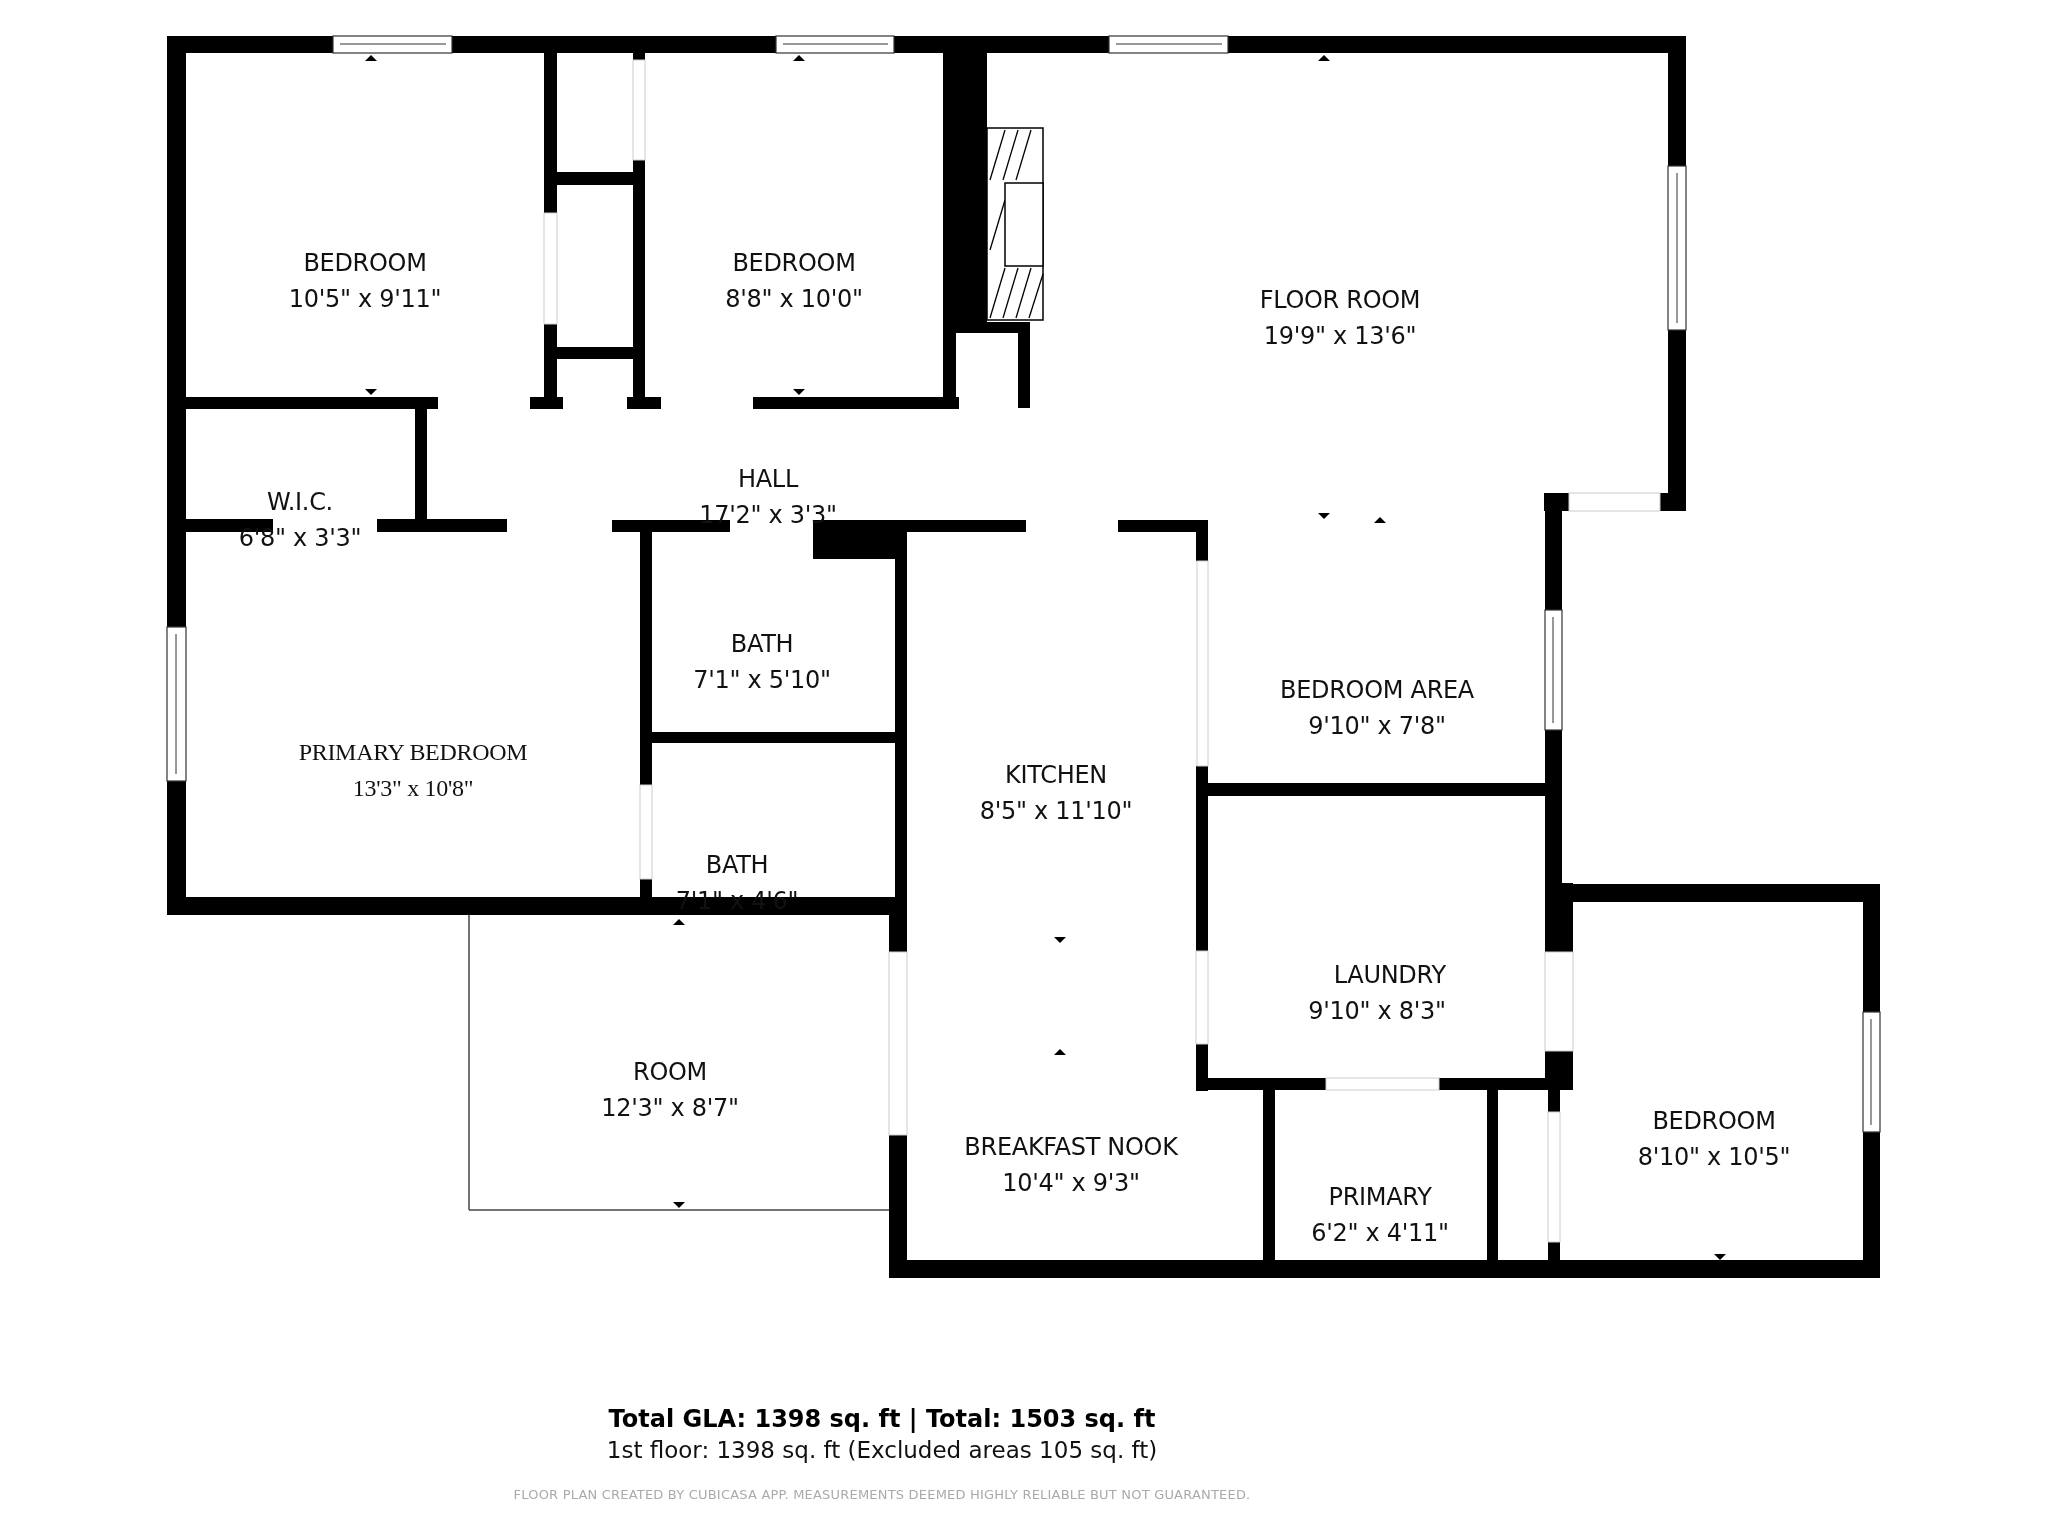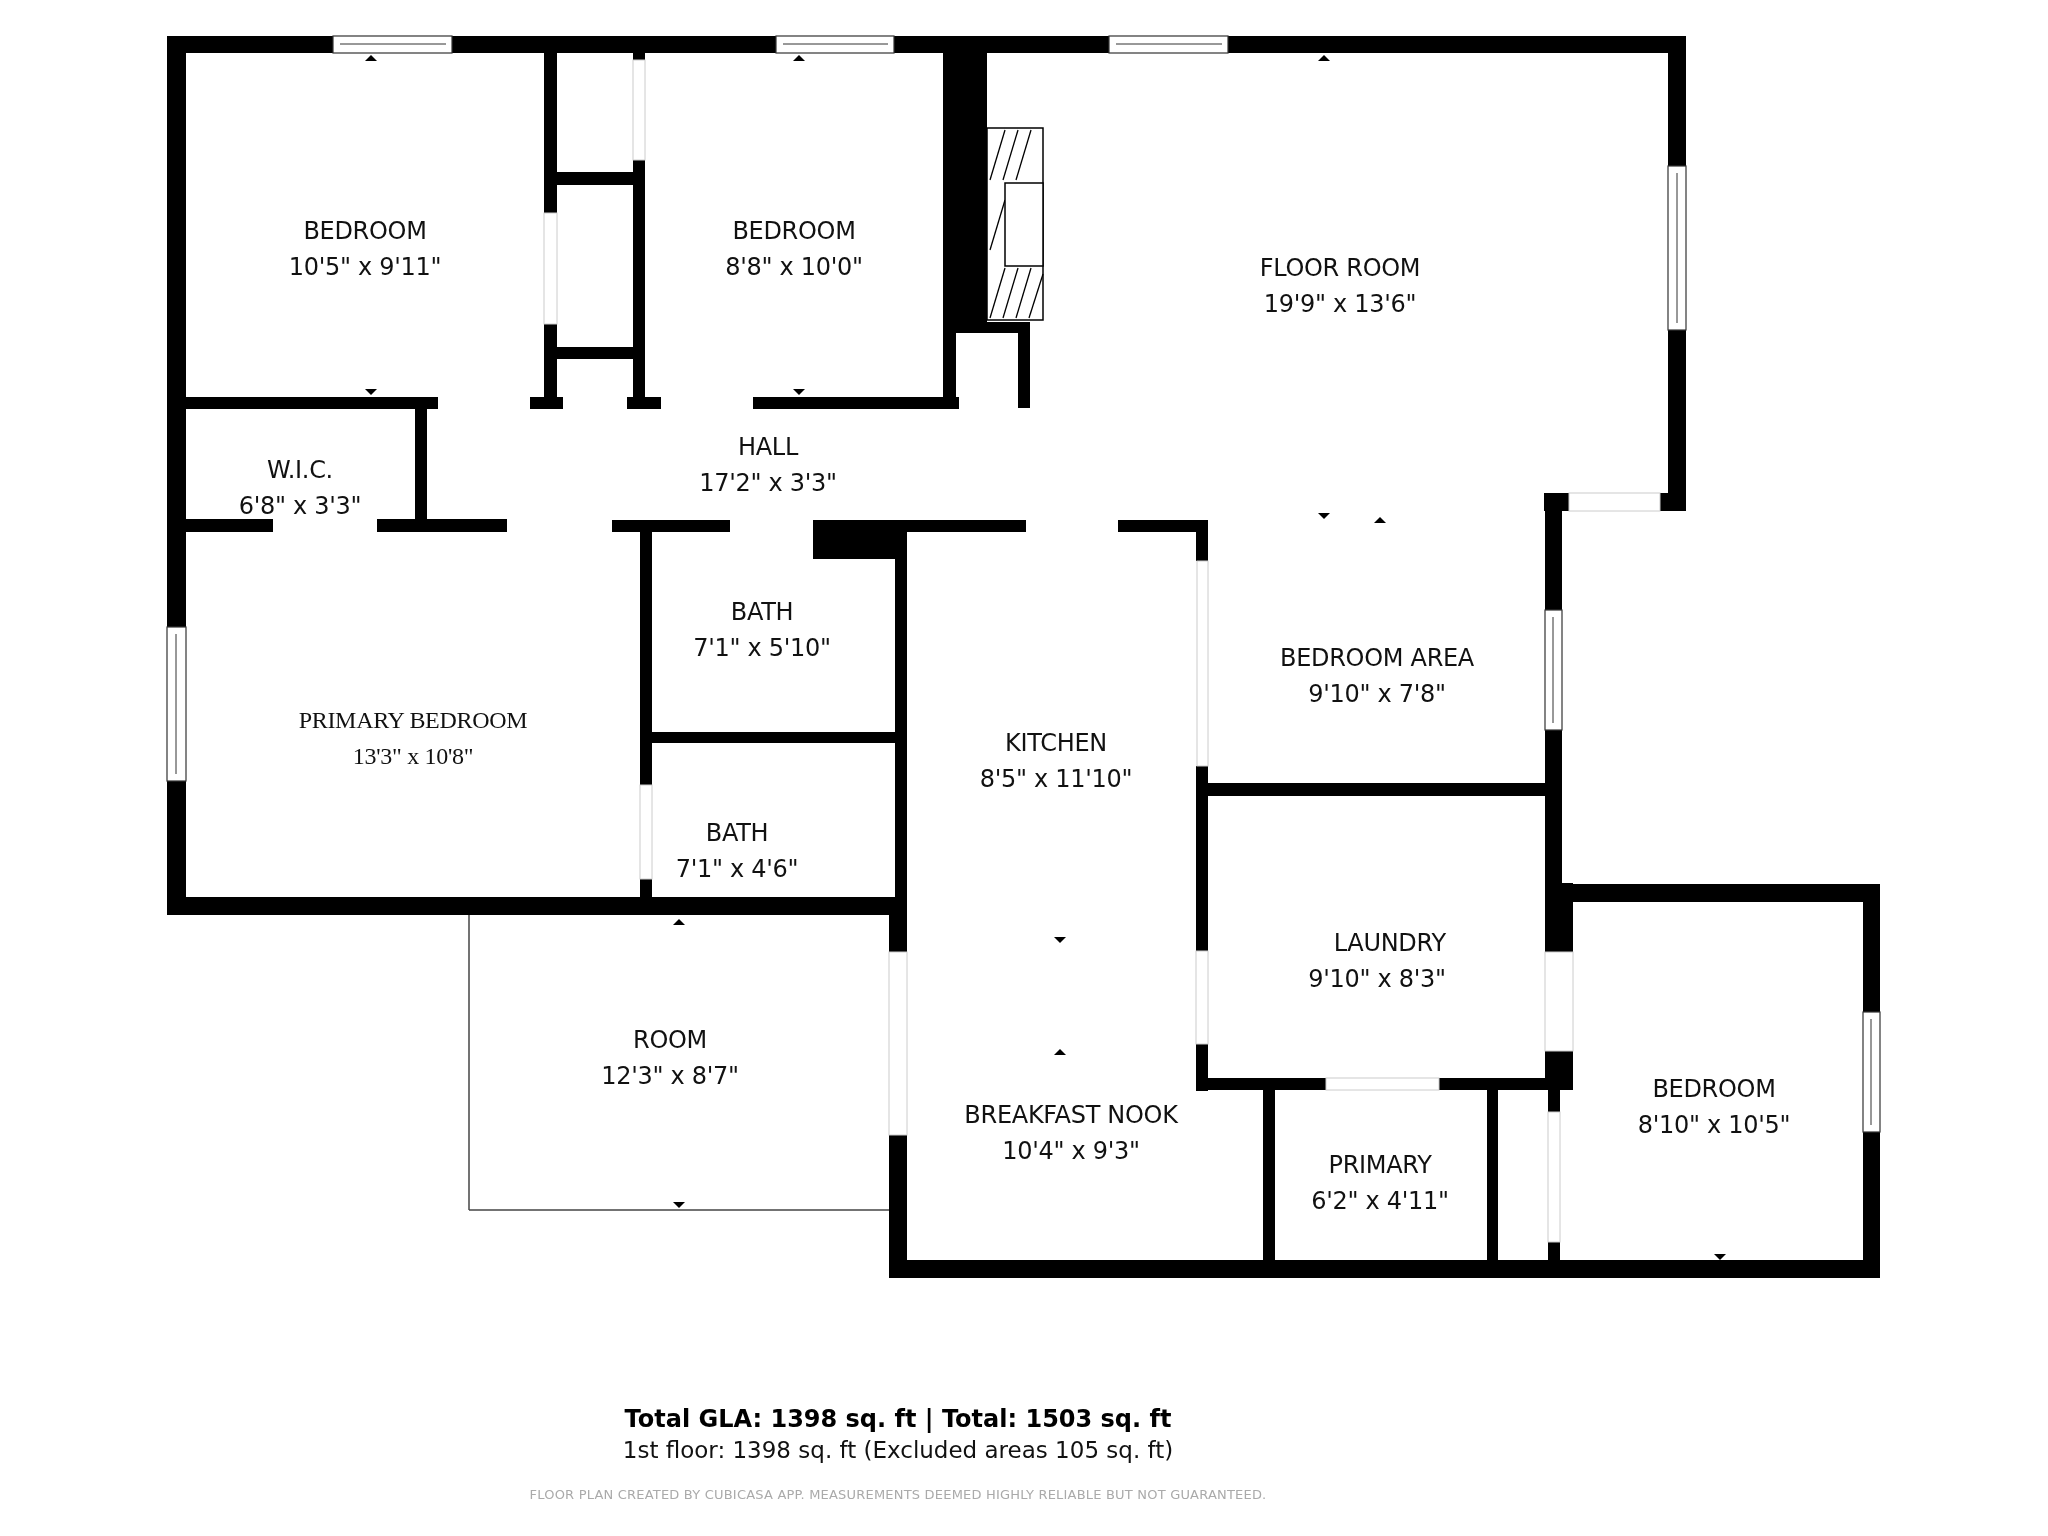--- a/index.html
+++ b/index.html
@@ -2,23 +2,23 @@
 <html><head>
 <meta charset="utf-8">
 <style>
   html,body{margin:0;padding:0;background:#fff;}
   body{width:2048px;height:1536px;position:relative;overflow:hidden;font-family:"Liberation Sans","DejaVu Sans",sans-serif;}
   svg#plan{position:absolute;left:0;top:0;}
   .w{fill:#000;}
   .win{fill:#fff;stroke:#333;stroke-width:1.2;}
   .gap{fill:#fff;stroke:#ccc;stroke-width:1;}
   .hatch{fill:#fff;stroke:#000;stroke-width:1.5;}
-  .lbl{position:absolute;transform:translate(-50%,0);text-align:center;color:#111;font-size:24px;line-height:36px;white-space:nowrap;font-family:"DejaVu Sans","Liberation Sans",sans-serif;letter-spacing:-0.3px;}
+  .lbl{position:absolute;transform:translate(-50%,0);text-align:center;color:#111;font-size:24px;line-height:36px;white-space:nowrap;font-family:"DejaVu Sans","Liberation Sans",sans-serif;letter-spacing:-0.3px;margin-top:32px;}
   .lbl span{display:block;}
-  .footer{position:absolute;left:0;width:1764px;text-align:center;font-family:"DejaVu Sans","Liberation Sans",sans-serif;padding-left:16px;}
+  .footer{position:absolute;left:0;width:1764px;text-align:center;font-family:"DejaVu Sans","Liberation Sans",sans-serif;}
   .f1{top:1405px;font-size:24px;font-weight:bold;color:#000;}
   .f2{top:1437px;font-size:23px;color:#111;}
   .f3{top:1487px;font-size:13px;color:#aaa;letter-spacing:0.2px;}
   .tri{fill:#000;}
 </style>
 </head>
 <body>
 
 <svg id="plan" width="2048" height="1536" viewBox="0 0 2048 1536">
 

